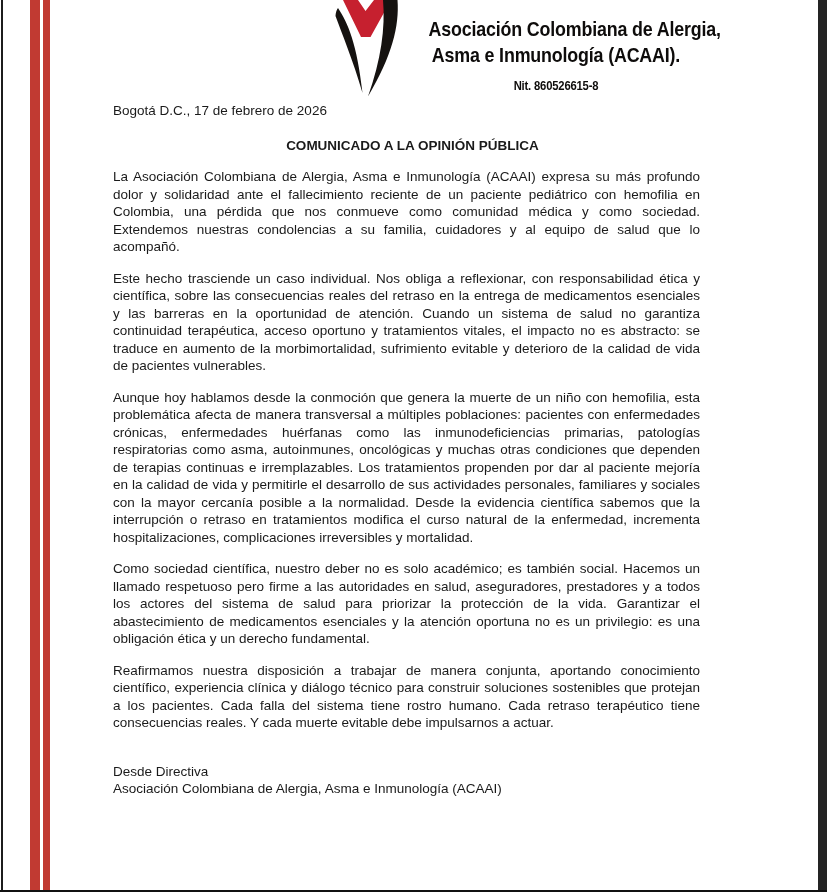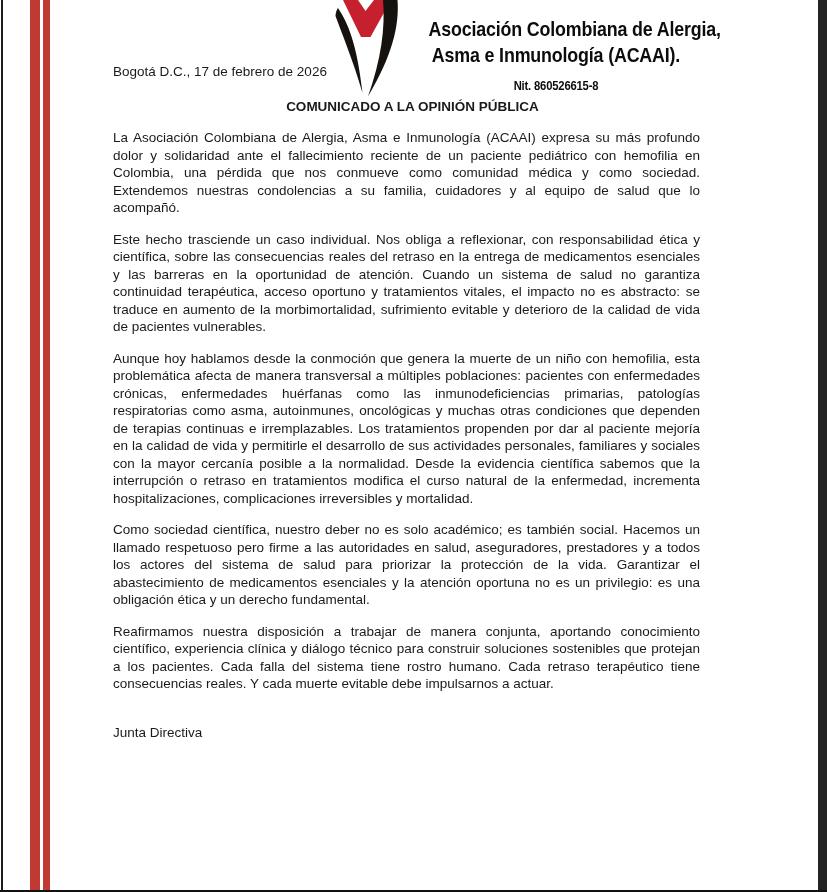--- a/index.html
+++ b/index.html
@@ -76,21 +76,21 @@
     font-weight: bold;
     letter-spacing: -0.2px;
     transform: scaleX(0.9);
     transform-origin: 50% 50%;
   }
   
   .letter {
     position: absolute;
     left: 113px; top: 0;
     width: 599px;
-    padding-top: 63px;
+    padding-top: 102px;
     color: #1a1a1a;
     font-size: 13.5px;
     line-height: 17.5px;
   }
   .date-line {
     margin: 0 0 0 0;
   }
   .letter-title {
     margin-top: 17px;
     text-align: center;
@@ -133,18 +133,19 @@
 
     <div class="letter-title">COMUNICADO A LA OPINIÓN PÚBLICA</div>
 
     <p>La Asociación Colombiana de Alergia, Asma e Inmunología (ACAAI) expresa su más profundo dolor y solidaridad ante el fallecimiento reciente de un paciente pediátrico con hemofilia en Colombia, una pérdida que nos conmueve como comunidad médica y como sociedad. Extendemos nuestras condolencias a su familia, cuidadores y al equipo de salud que lo acompañó.</p>
     <p>Este hecho trasciende un caso individual. Nos obliga a reflexionar, con responsabilidad ética y científica, sobre las consecuencias reales del retraso en la entrega de medicamentos esenciales y las barreras en la oportunidad de atención. Cuando un sistema de salud no garantiza continuidad terapéutica, acceso oportuno y tratamientos vitales, el impacto no es abstracto: se traduce en aumento de la morbimortalidad, sufrimiento evitable y deterioro de la calidad de vida de pacientes vulnerables.</p>
     <p>Aunque hoy hablamos desde la conmoción que genera la muerte de un niño con hemofilia, esta problemática afecta de manera transversal a múltiples poblaciones: pacientes con enfermedades crónicas, enfermedades huérfanas como las inmunodeficiencias primarias, patologías respiratorias como asma, autoinmunes, oncológicas y muchas otras condiciones que dependen de terapias continuas e irremplazables. Los tratamientos propenden por dar al paciente mejoría en la calidad de vida y permitirle el desarrollo de sus actividades personales, familiares y sociales con la mayor cercanía posible a la normalidad. Desde la evidencia científica sabemos que la interrupción o retraso en tratamientos modifica el curso natural de la enfermedad, incrementa hospitalizaciones, complicaciones irreversibles y mortalidad.</p>
     <p>Como sociedad científica, nuestro deber no es solo académico; es también social. Hacemos un llamado respetuoso pero firme a las autoridades en salud, aseguradores, prestadores y a todos los actores del sistema de salud para priorizar la protección de la vida. Garantizar el abastecimiento de medicamentos esenciales y la atención oportuna no es un privilegio: es una obligación ética y un derecho fundamental.</p>
     <p>Reafirmamos nuestra disposición a trabajar de manera conjunta, aportando conocimiento científico, experiencia clínica y diálogo técnico para construir soluciones sostenibles que protejan a los pacientes. Cada falla del sistema tiene rostro humano. Cada retraso terapéutico tiene consecuencias reales. Y cada muerte evitable debe impulsarnos a actuar.</p>
 
     <div class="signature">
-      <div>Junta Directiva</div>
+      <div>Desde Directiva</div>
+      <div>Asociación Colombiana de Alergia, Asma e Inmunología (ACAAI)</div>
     </div>
   </div>
 
   <div class="page-bottom-border"></div>
 </div>
 
 </body></html>

